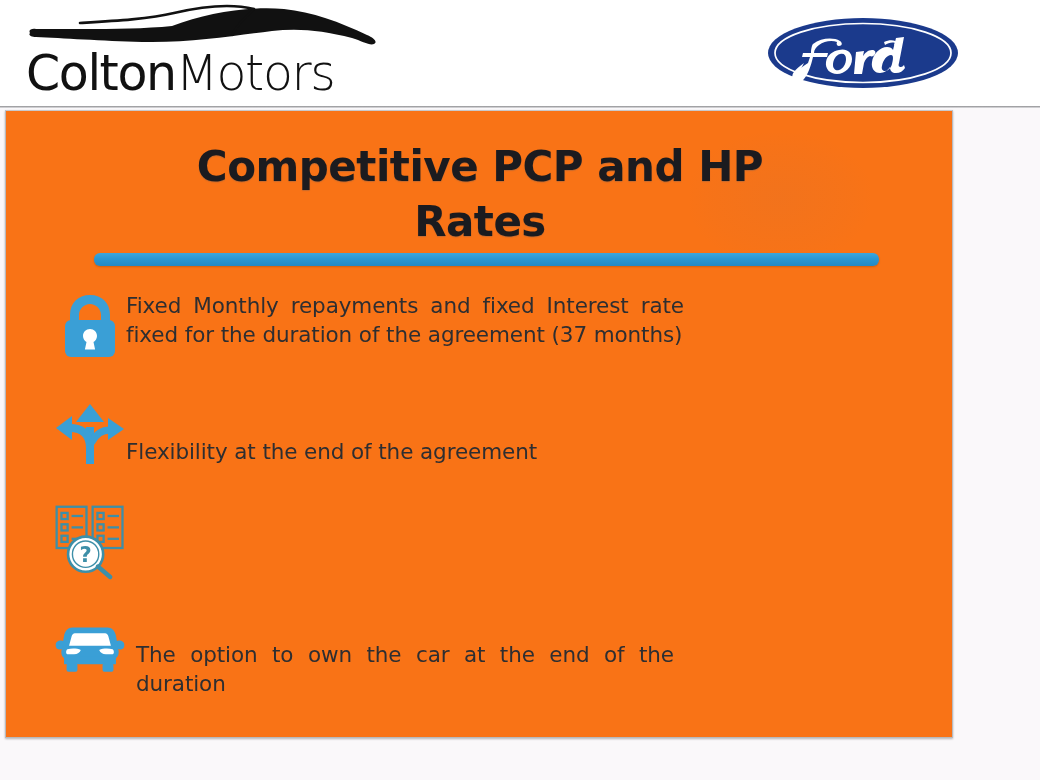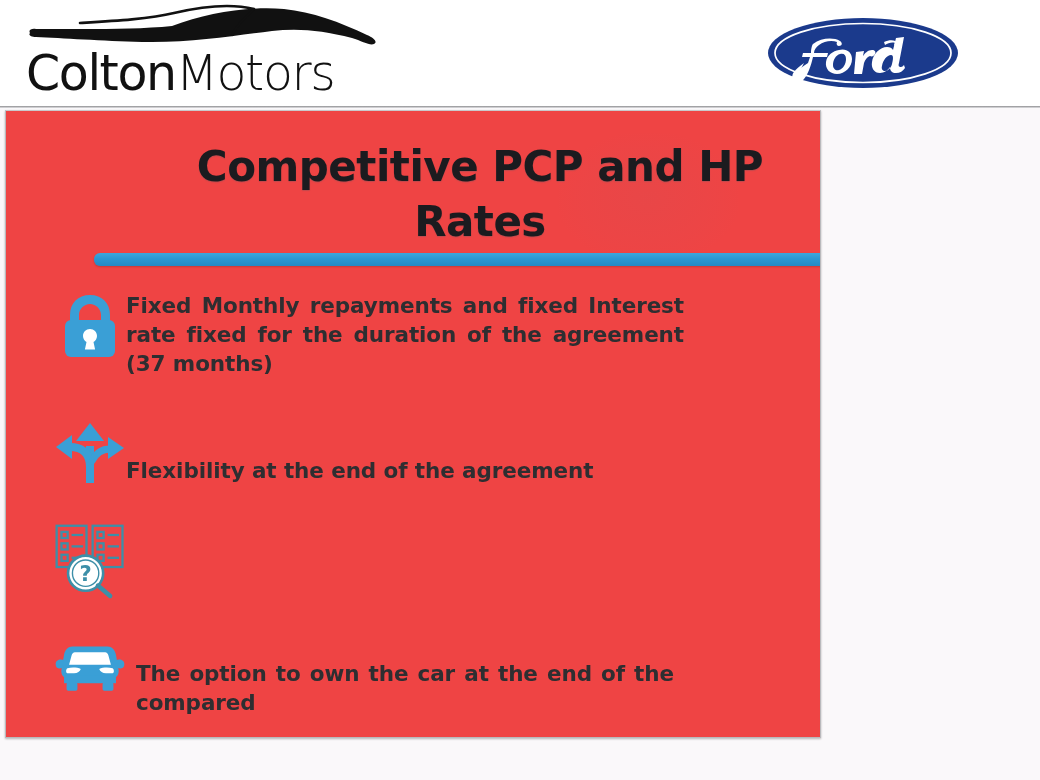--- a/index.html
+++ b/index.html
@@ -31,22 +31,22 @@
     font-size:49px; line-height:52px; color:#111111;
     letter-spacing:-1.4px; white-space:nowrap;
   }
   .cm-word .w2 { font-weight:300; }
 
   
   .ford-logo { position:absolute; left:766px; top:16px; width:194px; height:74px; }
 
   
   .panel {
-    position:absolute; left:5px; top:110px; width:816px; height:628px;
-    background:#ef4444;
+    position:absolute; left:5px; top:110px; width:948px; height:628px;
+    background:#f97316;
     border:1px solid #b9b9bc;
     border-top-color:#c9c9cc;
     box-shadow:0 1px 2px rgba(0,0,0,.28);
     overflow:hidden;
   }
   .watermark {
     position:absolute; right:82px; top:22px; width:180px; height:130px;
     background:radial-gradient(ellipse at center, rgba(120,110,130,.055) 0%, rgba(120,110,130,.02) 55%, rgba(255,255,255,0) 75%);
     border-radius:14px;
   }
@@ -82,21 +82,20 @@
   .bullet .btext {
     width:558px;
     font-family:"DejaVu Sans", sans-serif;
     font-size:21.5px;
     line-height:29px;
     color:#2e2e31;
     text-align:justify;
     -moz-text-align-last:left;
     text-align-last:left;
     letter-spacing:-0.1px;
-    font-weight:bold;
   }
   .bullet.b1 { margin-top:0; }
   .bullet.b1 .icon-wrap { padding-top:4px; }
   .bullet.b1 .btext { padding-top:2px; }
 
   .bullet.b2 { margin-top:43px;align-items:flex-end; }
   .bullet.b2 .icon-wrap { padding-top:0px; }
   .bullet.b2 .btext { padding-top:16px; text-align:left; width:600px; }
 
   .bullet.b3 { margin-top:28px; }
@@ -219,18 +218,18 @@
 
             <path d="M16 29 c5-1 12-1 16 1 -1 3-4 5-8 5 l-8 0 c-2 0-2-5 0-6 z" fill="#ffffff"></path>
             <path d="M70 29 c-5-1-12-1-16 1 1 3 4 5 8 5 l8 0 c2 0 2-5 0-6 z" fill="#ffffff"></path>
 
             <rect x="12" y="38" width="62" height="9" fill="#3a9fd6"></rect>
 
             <rect x="15" y="46" width="13" height="10" rx="2" fill="#3a9fd6"></rect>
             <rect x="58" y="46" width="13" height="10" rx="2" fill="#3a9fd6"></rect>
           </svg>
         </div>
-        <div class="btext">The option to own the car at the end of the compared</div>
+        <div class="btext">The option to own the car at the end of the duration</div>
       </div>
 
     </div>
   </div>
 </div>
 
 </body></html>

